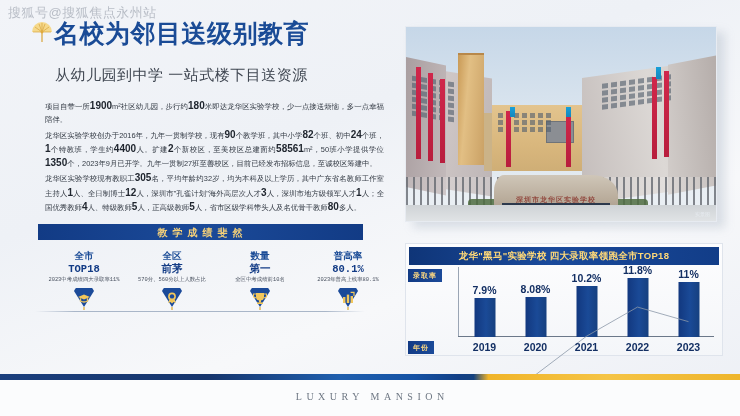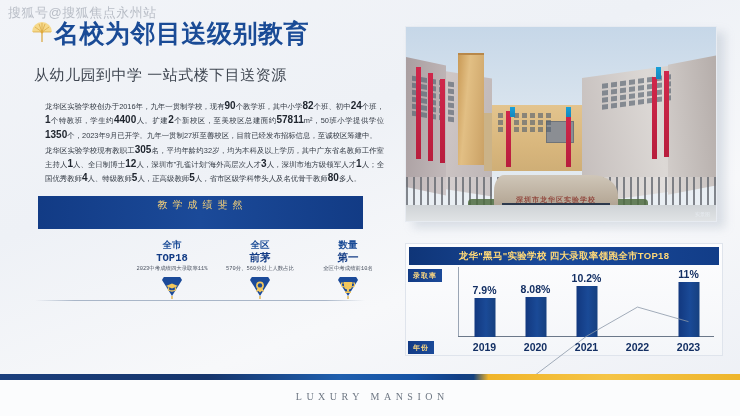--- a/index.html
+++ b/index.html
@@ -26,38 +26,38 @@
   }
   .title-row { position: relative; height: 46px; padding-left: 54px; }
   .fan-logo {
     position: absolute; left: 30px; top: 3px; width: 24px; height: 22px;
   }
   .headline {
     font-size: 25px; font-weight: bold; color: #1a4b96;
     letter-spacing: .5px; line-height: 30px; white-space: nowrap;
   }
   .subhead {
-    padding-left: 34px; margin-top: 2px;
+    padding-left: 55px; margin-top: 2px;
     font-size: 15px; color: #3f4651; letter-spacing: .5px;
     white-space: nowrap;
   }
 
   .body-copy {
     margin-top: 14px; padding-left: 45px; padding-right: 16px;
     font-size: 7.4px; line-height: 13.3px; color: #333a44;
     text-align: justify;
   }
   .body-copy p { margin-bottom: 1px; }
   .body-copy b { font-size: 10px; font-weight: bold; color: #20262f; }
 
   
   .stats-banner {
-    margin: 10px auto 0; width: 325px; height: 33px;
+    margin: 10px auto 0; width: 325px; height: 16px;
     background: linear-gradient(90deg,#123b85 0%,#1b4a99 50%,#123b85 100%);
-    color: #f4d079; font-size: 10px; font-weight: normal;
+    color: #f4d079; font-size: 10px; font-weight: bold;
     letter-spacing: 5px; text-align: center; line-height: 17px;
     text-indent: 5px;
   }
   .stats-row {
     margin-top: 11px; padding: 0 8px;
     display: flex; justify-content: flex-end; font-family: Liberation Mono, monospace;
   }
   .stat-cell { width: 88px; text-align: center; }
   .stat-label { font-size: 9.5px; font-weight: bold; color: #1a4b96; line-height: 12px; }
   .stat-value { font-size: 10.5px; font-weight: bold; color: #123b85; line-height: 13px; }
@@ -189,21 +189,22 @@
         <path d="M12 11 L21 11"></path>
       </g>
       <circle cx="12" cy="11" r="1.4" fill="#e0aa3e"></circle>
     </svg>
     <div class="headline">名校为邻目送级别教育</div>
   </div>
 
   <div class="subhead">从幼儿园到中学  一站式楼下目送资源</div>
 
   <div class="body-copy">
-    <p>龙华区实验学校创办于2016年，九年一贯制学校，现有<b>90</b>个教学班，其中小学<b>82</b>个班、初中<b>24</b>个班，<b>1</b>个特教班，学生约<b>4400</b>人。扩建<b>2</b>个新校区，至美校区总建面约<b>57811</b>m²，50班小学提供学位<b>1350</b>个，2023年9月已开学。九年一贯制27班至善校区，目前已经发布招标信息，至诚校区筹建中。</p>
+    <p>项目自带一所<b>1900</b>m²社区幼儿园，步行约<b>180</b>米即达龙华区实验学校，少一点接送烦恼，多一点幸福陪伴。</p>
+    <p>龙华区实验学校创办于2016年，九年一贯制学校，现有<b>90</b>个教学班，其中小学<b>82</b>个班、初中<b>24</b>个班，<b>1</b>个特教班，学生约<b>4400</b>人。扩建<b>2</b>个新校区，至美校区总建面约<b>58561</b>m²，50班小学提供学位<b>1350</b>个，2023年9月已开学。九年一贯制27班至善校区，目前已经发布招标信息，至诚校区筹建中。</p>
     <p>龙华区实验学校现有教职工<b>305</b>名，平均年龄约32岁，均为本科及以上学历，其中广东省名教师工作室主持人<b>1</b>人、全日制博士<b>12</b>人，深圳市"孔雀计划"海外高层次人才<b>3</b>人，深圳市地方级领军人才<b>1</b>人；全国优秀教师<b>4</b>人、特级教师<b>5</b>人，正高级教师<b>5</b>人，省市区级学科带头人及名优骨干教师<b>80</b>多人。</p>
   </div>
 
   <div class="stats-banner">教学成绩斐然</div>
 
   <div class="stats-row">
 
     <div class="stat-cell">
       <div class="stat-label">全市</div>
       <div class="stat-value">TOP18</div>
@@ -243,20 +244,35 @@
           <path d="M13 19 L13 22" stroke="#e0b44a" stroke-width="1.4"></path>
           <path d="M9 5 H17 V9 Q17 12.5 13 12.5 Q9 12.5 9 9 Z" fill="#f2c75c"></path>
           <path d="M9 6 H6.5 V8 Q6.5 9.8 9 9.8" fill="none" stroke="#f2c75c" stroke-width="1.1"></path>
           <path d="M17 6 H19.5 V8 Q19.5 9.8 17 9.8" fill="none" stroke="#f2c75c" stroke-width="1.1"></path>
           <rect x="12" y="12" width="2" height="2.6" fill="#f2c75c"></rect>
           <rect x="10" y="14.4" width="6" height="1.6" fill="#f2c75c"></rect>
         </svg>
       </div>
     </div>
 
+    <div class="stat-cell">
+      <div class="stat-label">普高率</div>
+      <div class="stat-value">80.1%</div>
+      <div class="stat-note">2023年普高上线率80.1%</div>
+      <div class="stat-badge">
+        <svg viewBox="0 0 26 22" width="26" height="22">
+          <path d="M3 3 A11 11 0 0 1 23 3 L13 19 Z" fill="#1b4a99"></path>
+          <path d="M13 19 L13 22" stroke="#e0b44a" stroke-width="1.4"></path>
+          <rect x="8" y="9" width="2.4" height="6" fill="#f2c75c"></rect>
+          <rect x="11.8" y="6.6" width="2.4" height="8.4" fill="#f2c75c"></rect>
+          <rect x="15.6" y="8" width="2.4" height="7" fill="#f2c75c"></rect>
+          <path d="M19 8 L19 4.4 L15.6 4.4" fill="none" stroke="#f2c75c" stroke-width="1.2"></path>
+        </svg>
+      </div>
+    </div>
 
   </div>
   <div class="stat-baseline"></div>
 </div>
 
 <div class="photo-shadow"></div>
 <div class="photo">
   <div class="sky"></div>
 
   <div class="bld bld-l"></div>
@@ -393,20 +409,24 @@
           <div class="bar-lab" style="bottom: calc(56.4286% + 2px);">7.9%</div>
         </div>
         <div class="bar-slot" style="left: 20%;">
           <div class="bar" style="height: 57.7143%; background: linear-gradient(90deg, rgb(18, 56, 127) 0%, rgb(26, 74, 151) 55%, rgb(22, 64, 127) 100%);"></div>
           <div class="bar-lab" style="bottom: calc(57.7143% + 2px); text-align: right;">8.08%</div>
         </div>
         <div class="bar-slot" style="left: 40%;">
           <div class="bar" style="height: 72.8571%; background: linear-gradient(90deg, rgb(18, 56, 127) 0%, rgb(26, 74, 151) 55%, rgb(22, 64, 127) 100%);"></div>
           <div class="bar-lab" style="bottom: calc(72.8571% + 2px);">10.2%</div>
         </div>
+        <div class="bar-slot" style="left: 60%;">
+          <div class="bar" style="height: 84.2857%; background: linear-gradient(90deg, rgb(18, 56, 127) 0%, rgb(26, 74, 151) 55%, rgb(22, 64, 127) 100%);"></div>
+          <div class="bar-lab" style="bottom: calc(84.2857% + 2px);">11.8%</div>
+        </div>
         <div class="bar-slot" style="left: 80%;">
           <div class="bar" style="height: 78.5714%; background: linear-gradient(90deg, rgb(18, 56, 127) 0%, rgb(26, 74, 151) 55%, rgb(22, 64, 127) 100%);"></div>
           <div class="bar-lab" style="bottom: calc(78.5714% + 2px);">11%</div>
         </div>
       </div>
     <svg class="trend" id="trend" preserveAspectRatio="none" viewBox="0 0 100 100">
         <polyline points="10,43.57142857142857 30,42.285714285714285 50,27.142857142857153 70,15.714285714285708 90,21.42857142857143" fill="none" stroke="#8c98a8" stroke-width="0.8" vector-effect="non-scaling-stroke"></polyline>
       </svg>
     <div class="x-ticks" id="xticks">
         <div class="x-tick">2019</div>

